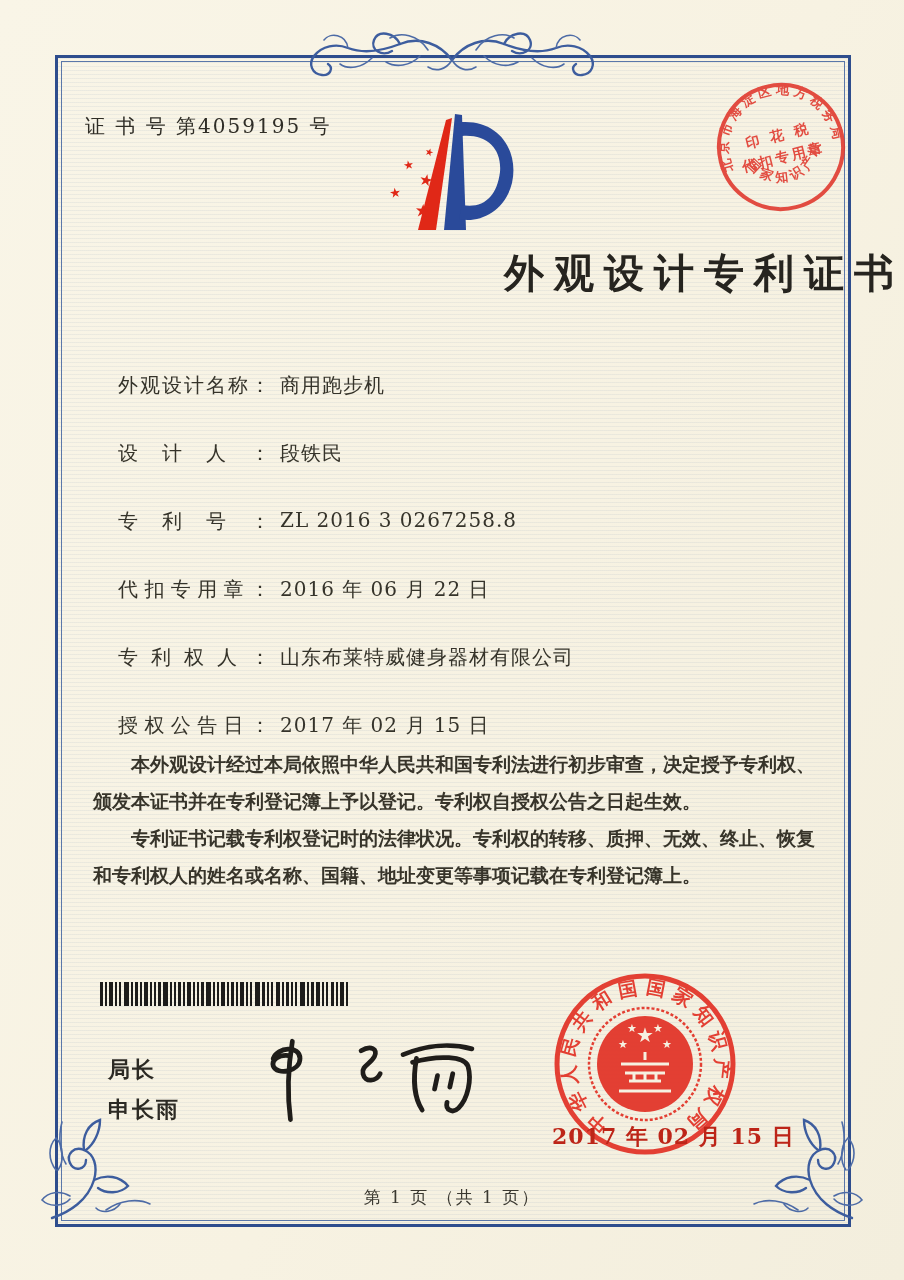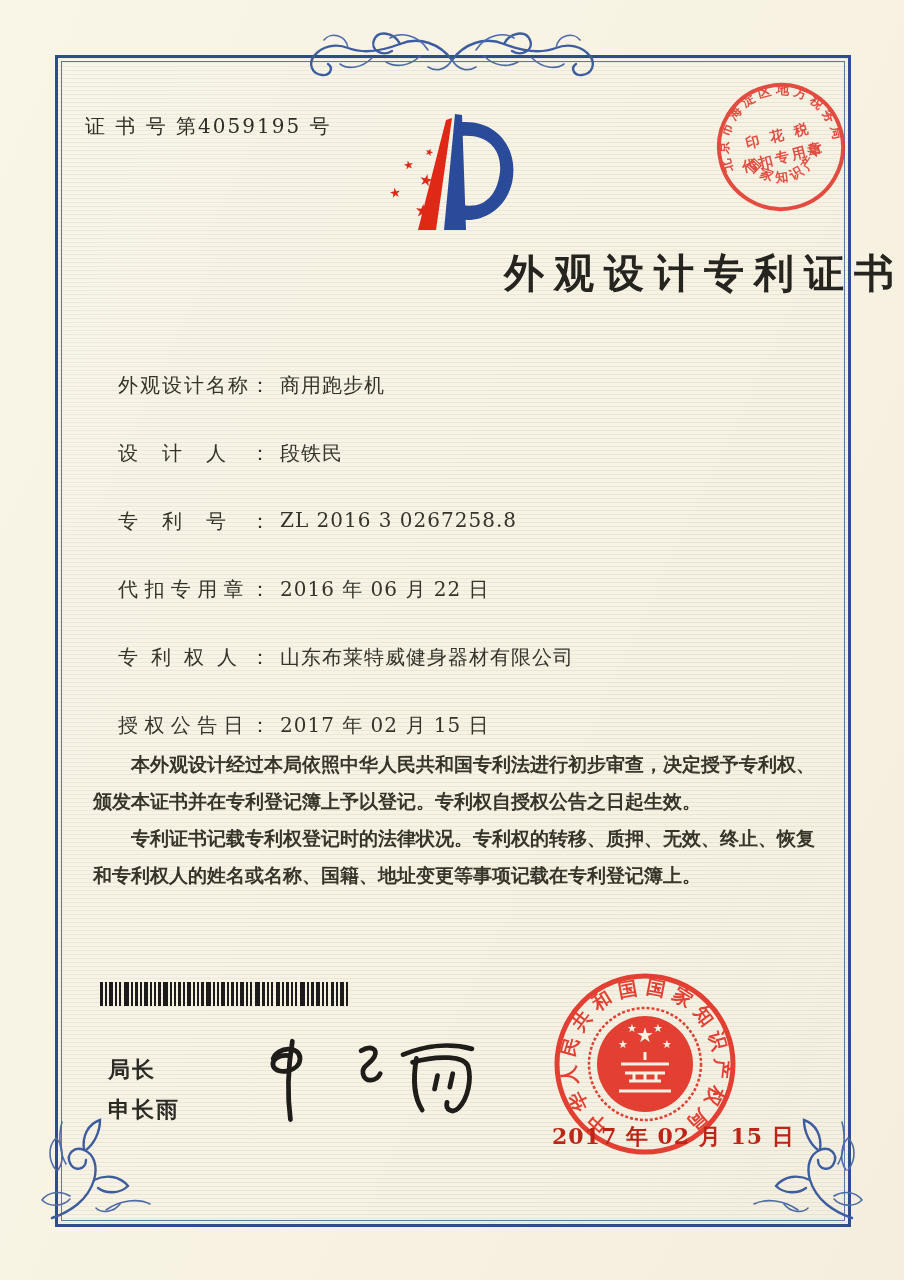--- a/index.html
+++ b/index.html
@@ -283,14 +283,15 @@
     <text class="tax-arc">
       <textPath href="#taxTop" startOffset="72">北京市海淀区地方税务局</textPath>
     </text>
     <text class="tax-arc">
       <textPath href="#taxBottom" startOffset="6">国家知识产权局</textPath>
     </text>
     <text class="tax-center" x="75" y="68">印 花 税</text>
     <text class="tax-center" x="75" y="90">代扣专用章</text>
   </svg>
 
+  <div class="footer">第 1 页 （共 1 页）</div>
 
 </div>
 
 </body></html>

